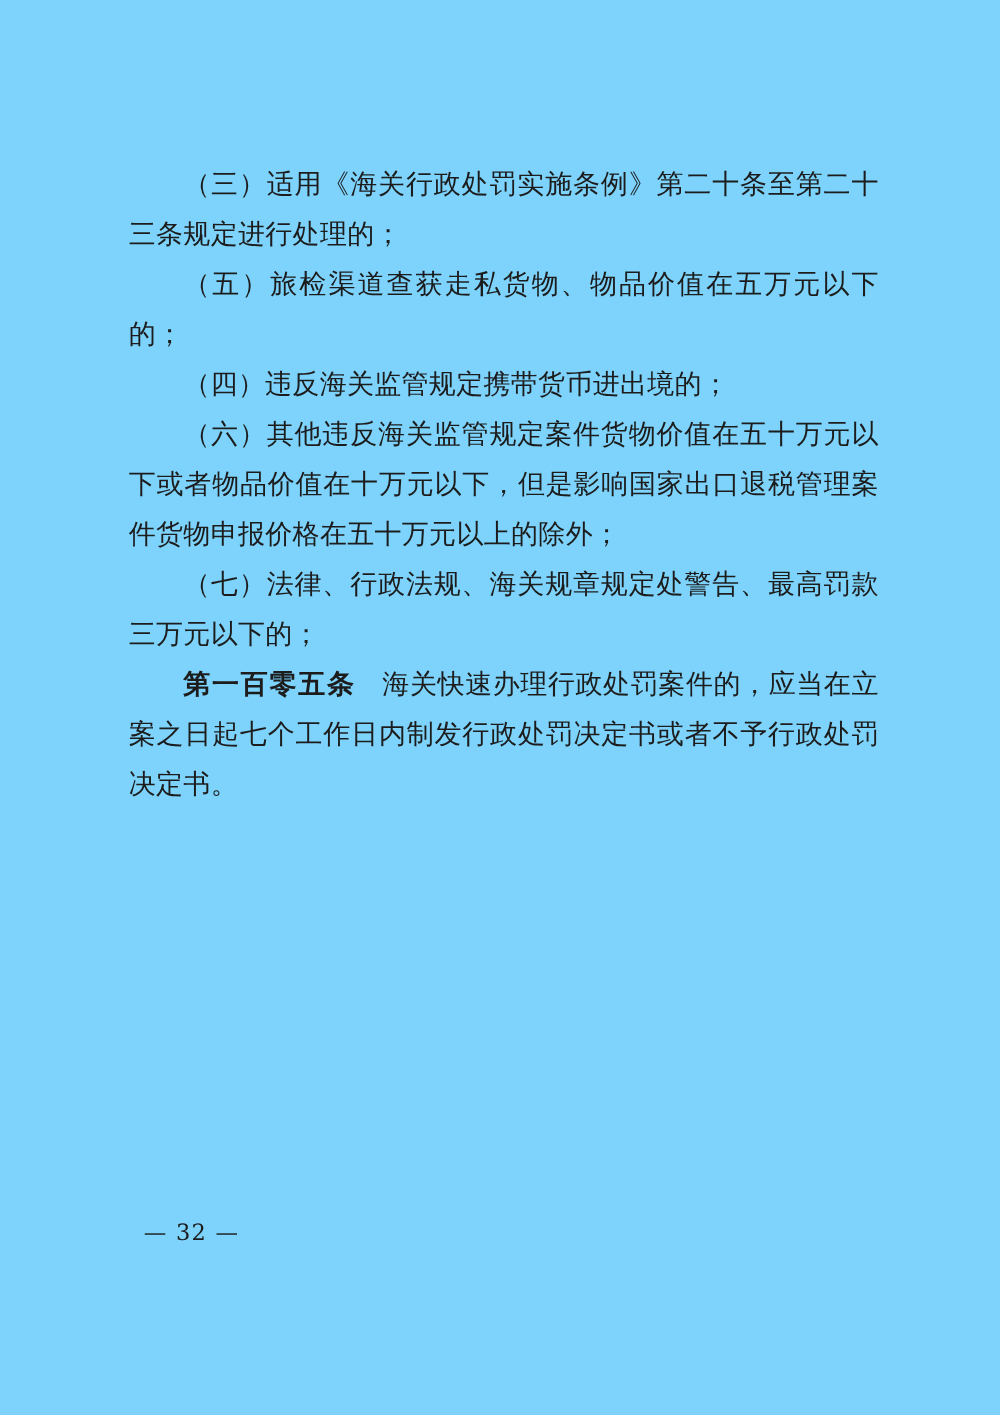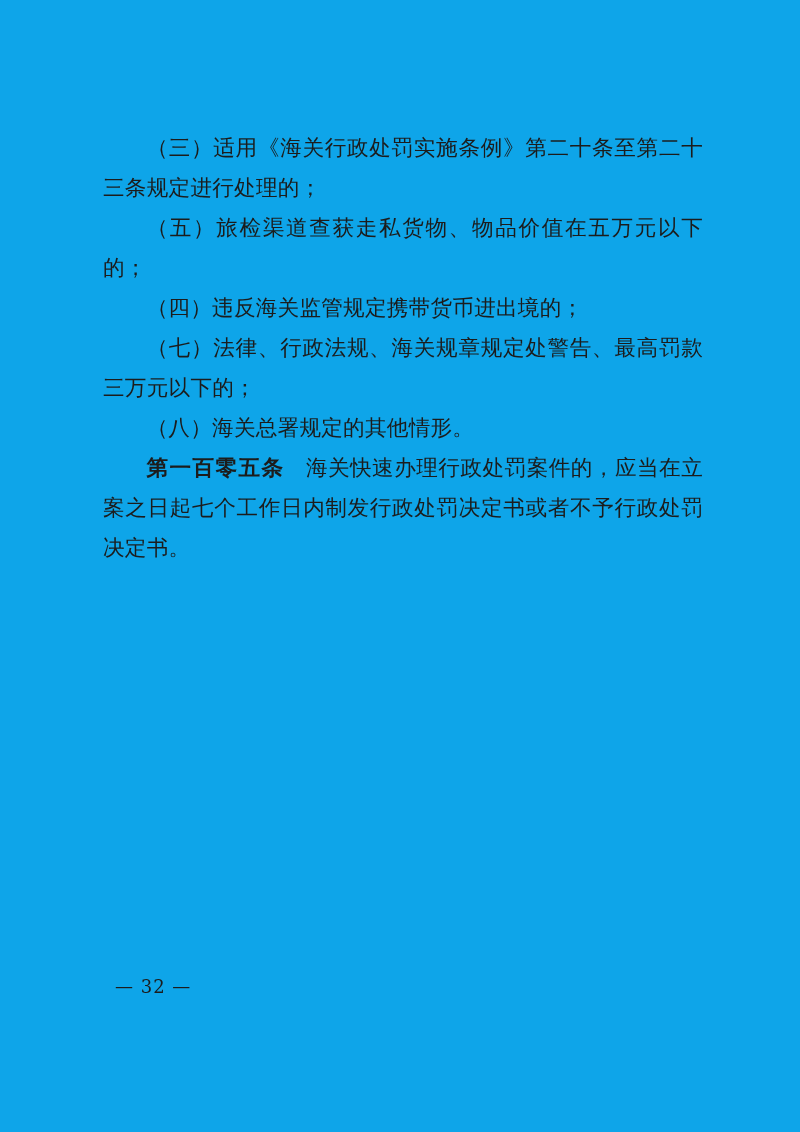--- a/index.html
+++ b/index.html
@@ -9,21 +9,21 @@
   }
   body {
     font-family: "DejaVu Serif", "Liberation Serif", serif;
     color: #1a1a1a;
   }
 
   #page {
     position: relative;
     width: 800px;
     height: 1132px;
-    background: #0ea5e9;
+    background: #7dd3fc;
     overflow: hidden;
     box-sizing: border-box;
   }
 
   
   #text-body {
     position: absolute;
     left: 103px;
     top: 128px;
     width: 600px;
@@ -80,22 +80,22 @@
 </style>
 </head>
 <body>
 
 <div id="page">
 
   <div id="text-body">
       <p class="para"><span>（三）适用《海关行政处罚实施条例》第二十条至第二十三条规定进行处理的；</span></p>
       <p class="para"><span>（五）旅检渠道查获走私货物、物品价值在五万元以下的；</span></p>
       <p class="para"><span>（四）违反海关监管规定携带货币进出境的；</span></p>
+      <p class="para"><span>（六）其他违反海关监管规定案件货物价值在五十万元以下或者物品价值在十万元以下，但是影响国家出口退税管理案件货物申报价格在五十万元以上的除外；</span></p>
       <p class="para"><span>（七）法律、行政法规、海关规章规定处警告、最高罚款三万元以下的；</span></p>
-      <p class="para"><span>（八）海关总署规定的其他情形。</span></p>
       <p class="para"><span class="article-no">第一百零五条</span><span class="article-gap"></span><span>海关快速办理行政处罚案件的，应当在立案之日起七个工作日内制发行政处罚决定书或者不予行政处罚决定书。</span></p>
     </div>
 
   <div id="page-footer">
     <div id="page-number">— 32 —</div>
   </div>
 
 </div>
 
 </body></html>

